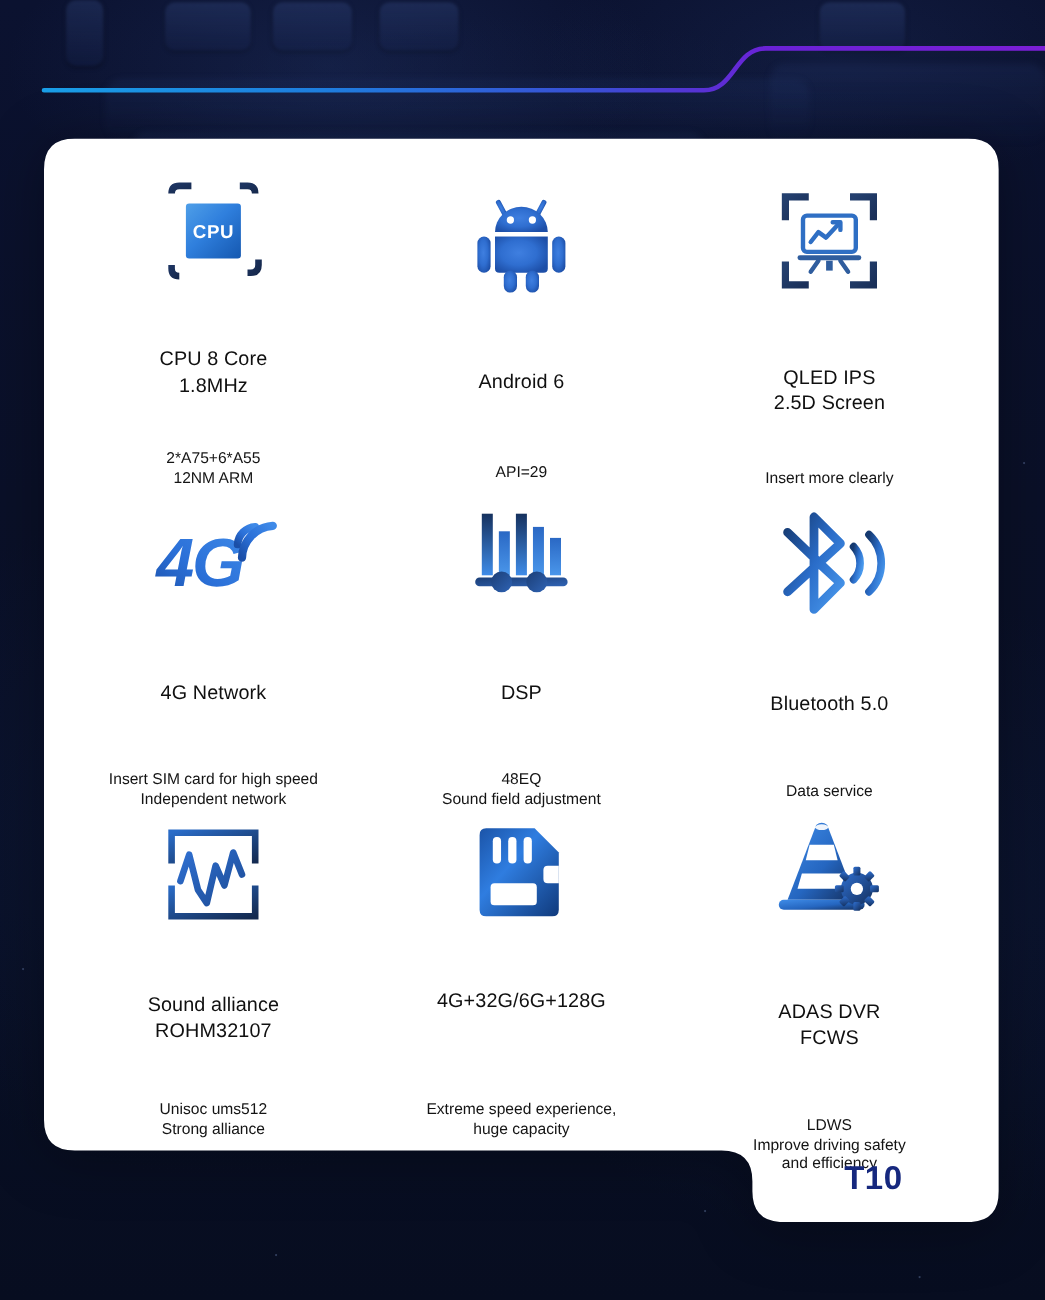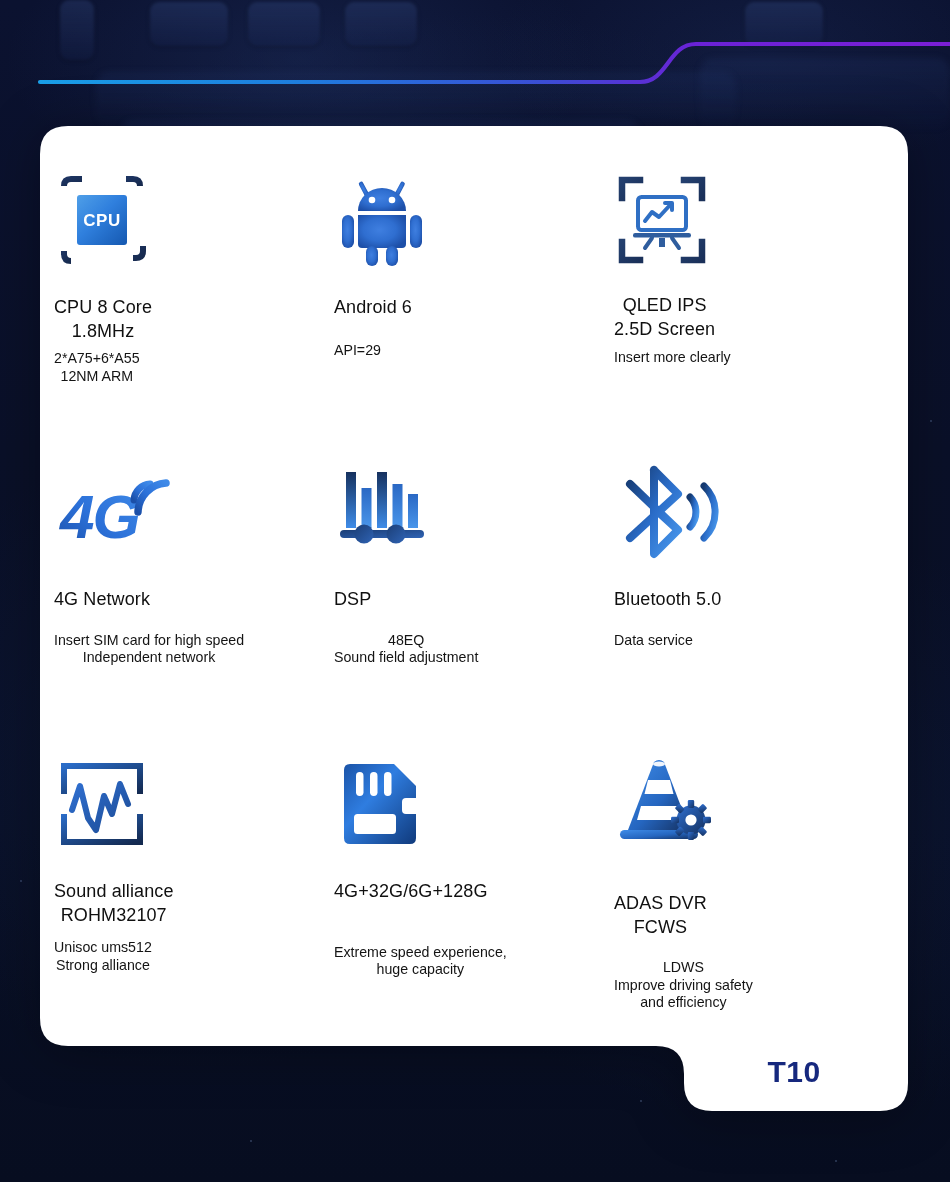--- a/index.html
+++ b/index.html
@@ -57,21 +57,21 @@
     width:868px; height:985px;
   }
 
   .grid {
     position:absolute; left:0; top:0; width:868px;
     display:grid;
     grid-template-columns:repeat(3,1fr);
     grid-template-rows:292px 292px 300px;
     padding:26px 14px 0 14px;
   }
-  .cell { display:flex; flex-direction:column; align-items:flex-start; }
+  .cell { display:flex; flex-direction:column; align-items:center;gap:40px; }
 
   .icon-wrap {
     height:120px; display:flex; align-items:center; justify-content:center;
     margin-top:8px;
   }
   .title {
     margin-top:16px;
     font-size:18px; line-height:23.5px;
     color:#101010; text-align:center; letter-spacing:.1px;
     white-space:pre-line;

